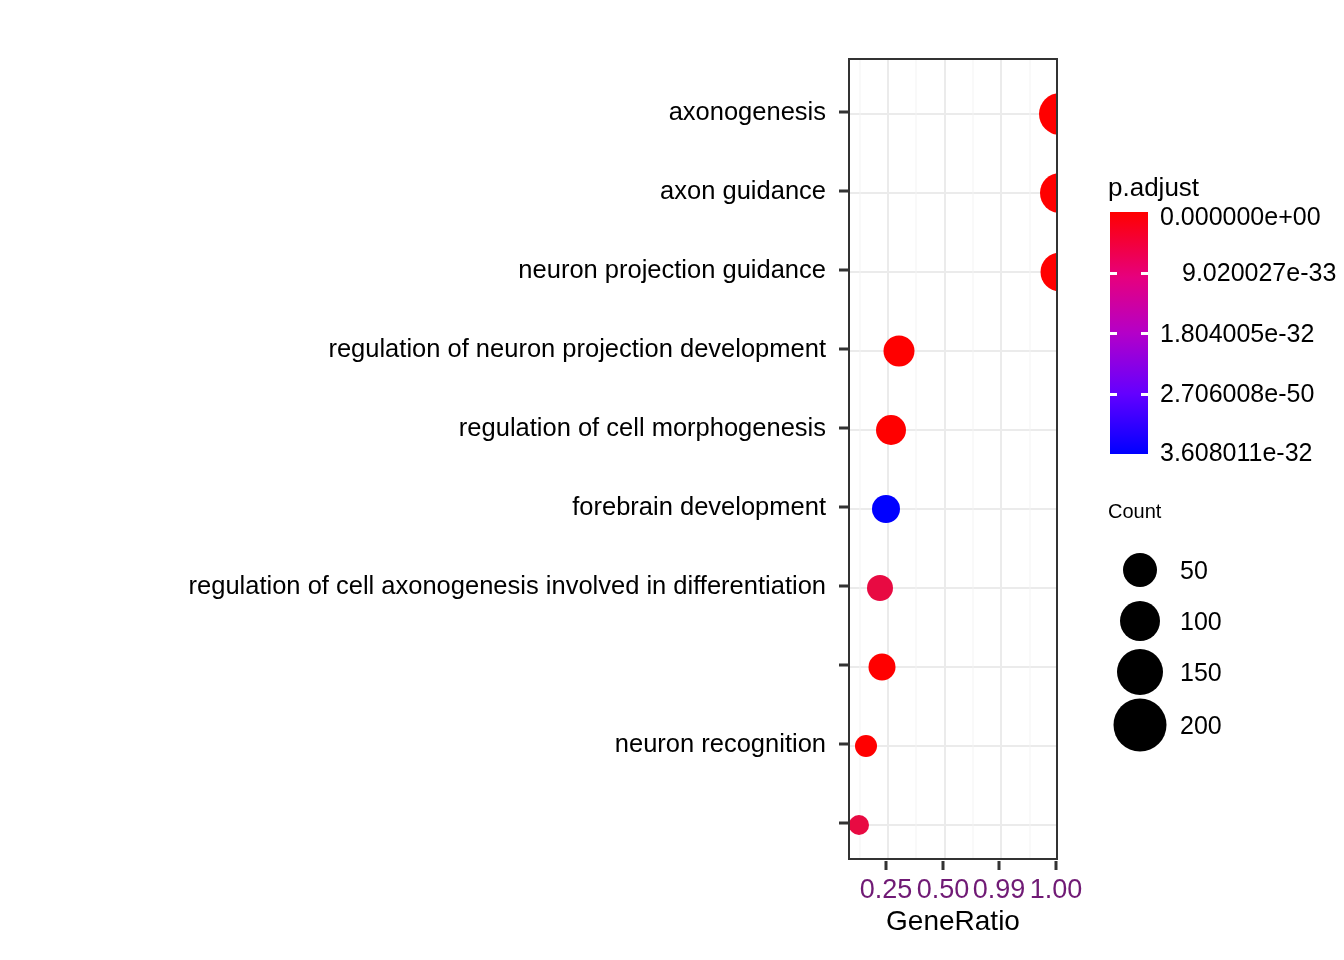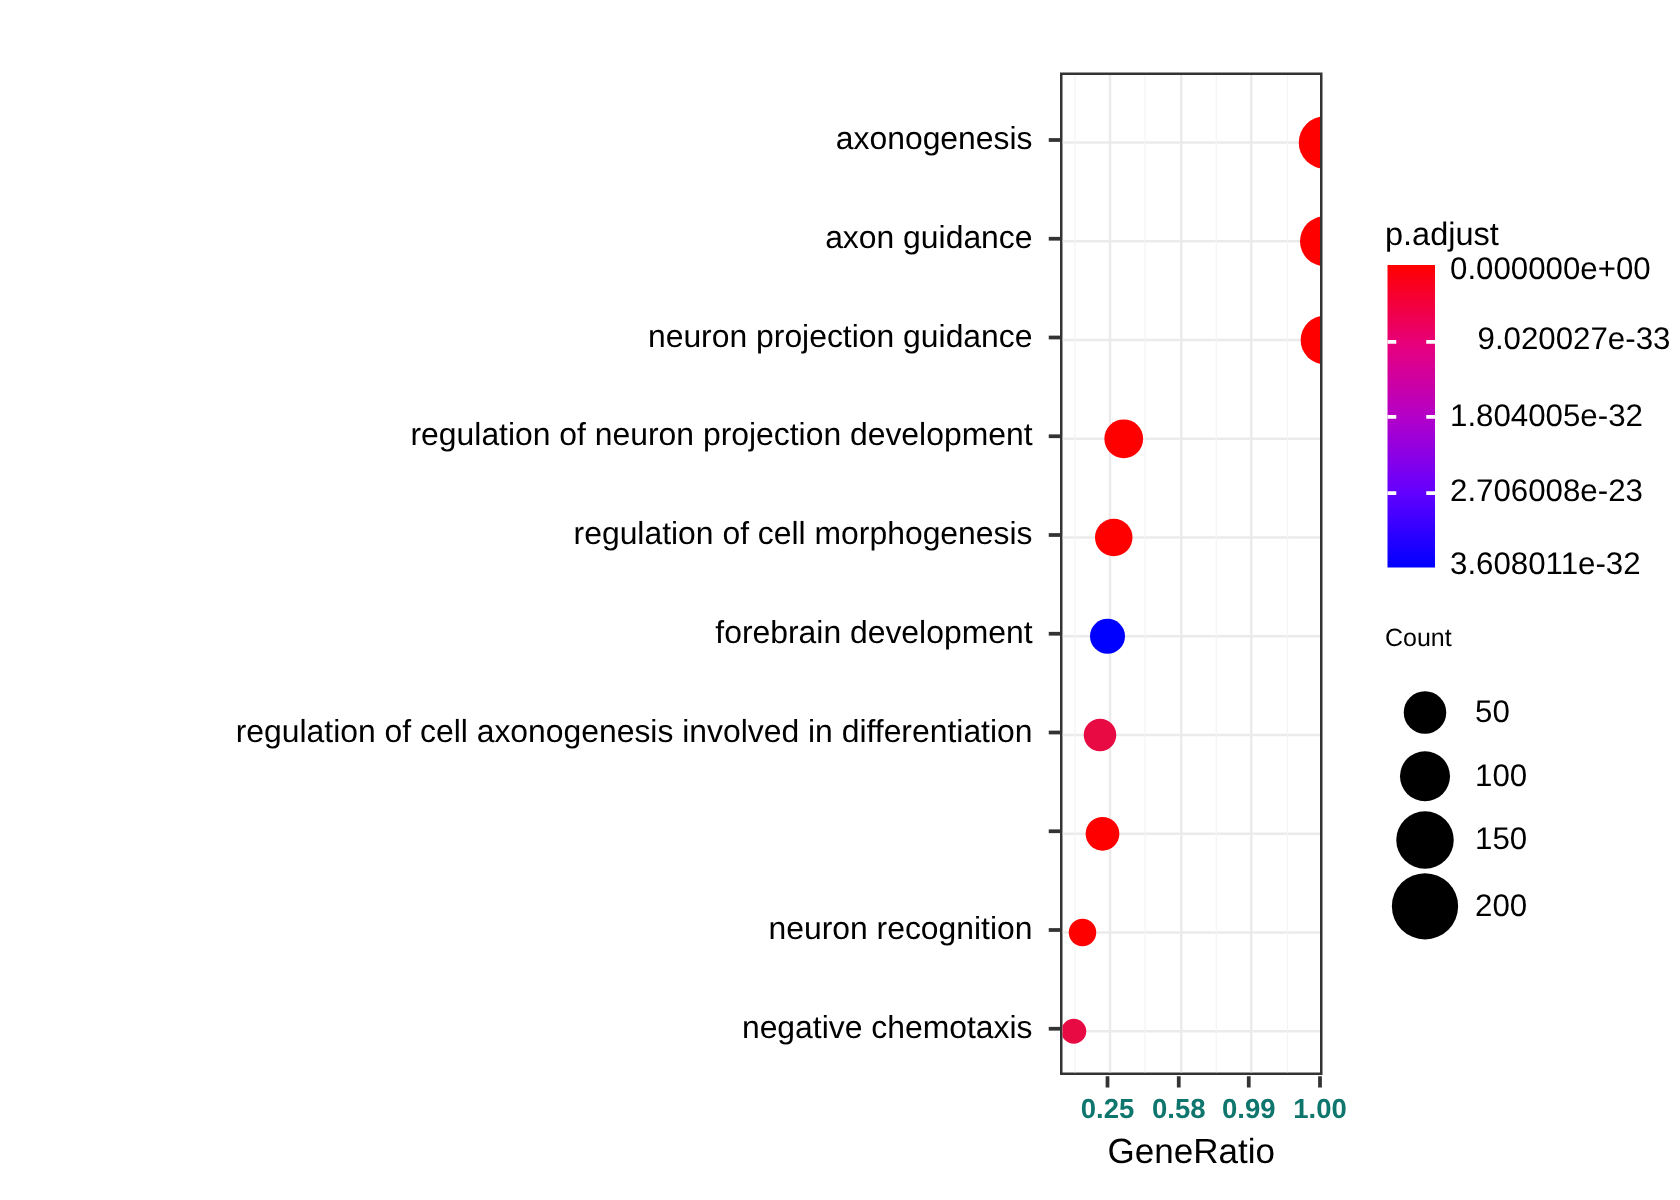--- a/index.html
+++ b/index.html
@@ -93,25 +93,24 @@
   }
   .dot {
     position: absolute;
     border-radius: 50%;
     transform: translate(-50%, -50%);
   }
 
   
   .x-tick-label {
     position: absolute;
-    font-size: 22px;
-    white-space: nowrap;
-    transform: translateX(-50%);
-    color: #0f766e;
-    font-weight: bold;
+    font-size: 27px;
+    white-space: nowrap;
+    transform: translateX(-50%);
+    color: #701a75;
   }
   #x-axis-title {
     position: absolute;
     left: 953px;
     top: 905px;
     font-size: 28px;
     transform: translateX(-50%);
     white-space: nowrap;
     color: #000000;
   }
@@ -181,21 +180,20 @@
 
   <div class="y-axis-labels">
     <div class="y-label" style="top:112px;">axonogenesis</div>
     <div class="y-label" style="top:191px;">axon guidance</div>
     <div class="y-label" style="top:270px;">neuron projection guidance</div>
     <div class="y-label" style="top:349px;">regulation of neuron projection development</div>
     <div class="y-label" style="top:428px;">regulation of cell morphogenesis</div>
     <div class="y-label" style="top:507px;">forebrain development</div>
     <div class="y-label" style="top:586px;">regulation of cell axonogenesis involved in differentiation</div>
     <div class="y-label" style="top:744px;">neuron recognition</div>
-    <div class="y-label" style="top:823px;">negative chemotaxis</div>
   </div>
 
   <div>
     <div class="y-tick" style="left:839px; top:112px;"></div>
     <div class="y-tick" style="left:839px; top:191px;"></div>
     <div class="y-tick" style="left:839px; top:270px;"></div>
     <div class="y-tick" style="left:839px; top:349px;"></div>
     <div class="y-tick" style="left:839px; top:428px;"></div>
     <div class="y-tick" style="left:839px; top:507px;"></div>
     <div class="y-tick" style="left:839px; top:586px;"></div>
@@ -241,21 +239,21 @@
 
   <div>
     <div class="x-tick" style="left:886px;  top:861px;"></div>
     <div class="x-tick" style="left:943px;  top:861px;"></div>
     <div class="x-tick" style="left:999px;  top:861px;"></div>
     <div class="x-tick" style="left:1056px; top:861px;"></div>
   </div>
 
   <div>
     <div class="x-tick-label" style="left:886px;  top:874px;">0.25</div>
-    <div class="x-tick-label" style="left:943px;  top:874px;">0.58</div>
+    <div class="x-tick-label" style="left:943px;  top:874px;">0.50</div>
     <div class="x-tick-label" style="left:999px;  top:874px;">0.99</div>
     <div class="x-tick-label" style="left:1056px; top:874px;">1.00</div>
   </div>
 
   <div id="x-axis-title">GeneRatio</div>
 
   <div id="legend-padjust-title">p.adjust</div>
 
   <div id="colorbar">
     <div class="bar"></div>
@@ -264,21 +262,21 @@
     <div class="cb-tick-l" style="top:120px;"></div>
     <div class="cb-tick-r" style="top:120px;"></div>
     <div class="cb-tick-l" style="top:181px;"></div>
     <div class="cb-tick-r" style="top:181px;"></div>
   </div>
 
   <div>
     <div class="cb-label" style="top:216px;">0.000000e+00</div>
     <div class="cb-label" style="top:272px;margin-left:22px;">9.020027e-33</div>
     <div class="cb-label" style="top:333px;">1.804005e-32</div>
-    <div class="cb-label" style="top:393px;">2.706008e-23</div>
+    <div class="cb-label" style="top:393px;">2.706008e-50</div>
     <div class="cb-label" style="top:452px;">3.608011e-32</div>
   </div>
 
   <div id="legend-count-title">Count</div>
 
   <div>
     <div class="count-key" style="top:570px; width:34px; height:34px;"></div>
     <div class="count-key" style="top:621px; width:40px; height:40px;"></div>
     <div class="count-key" style="top:672px; width:46px; height:46px;"></div>
     <div class="count-key" style="top:725px; width:53px; height:53px;"></div>

